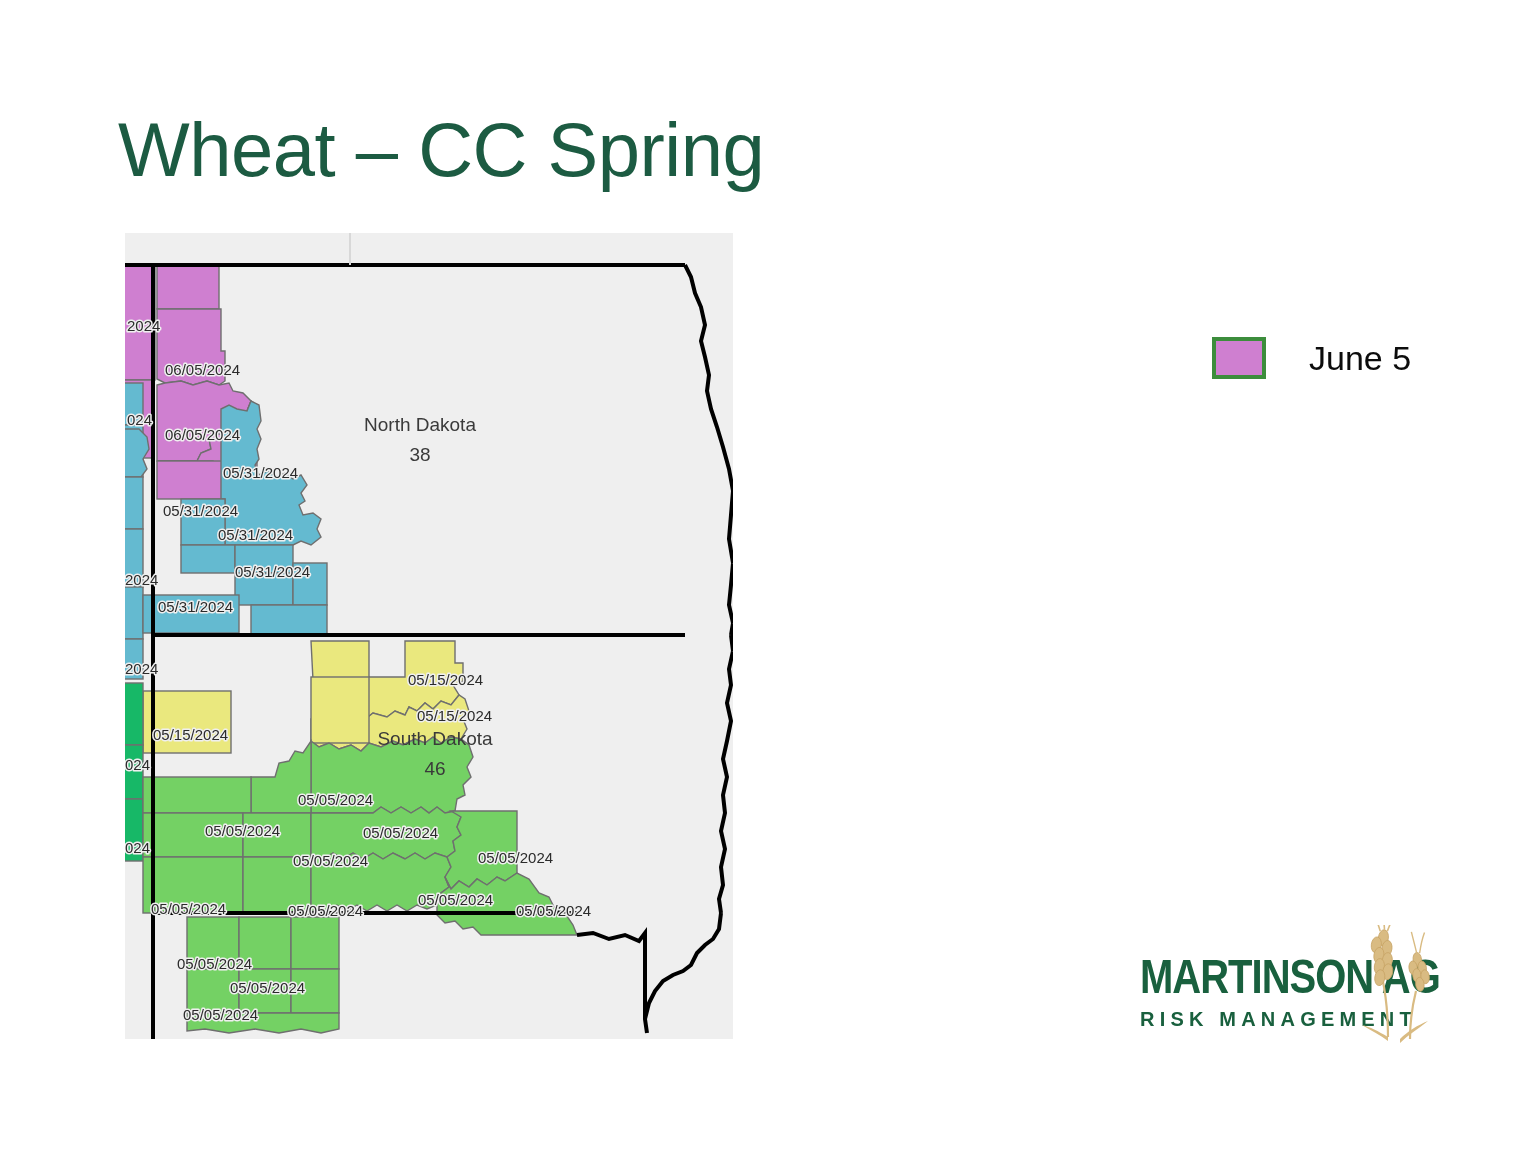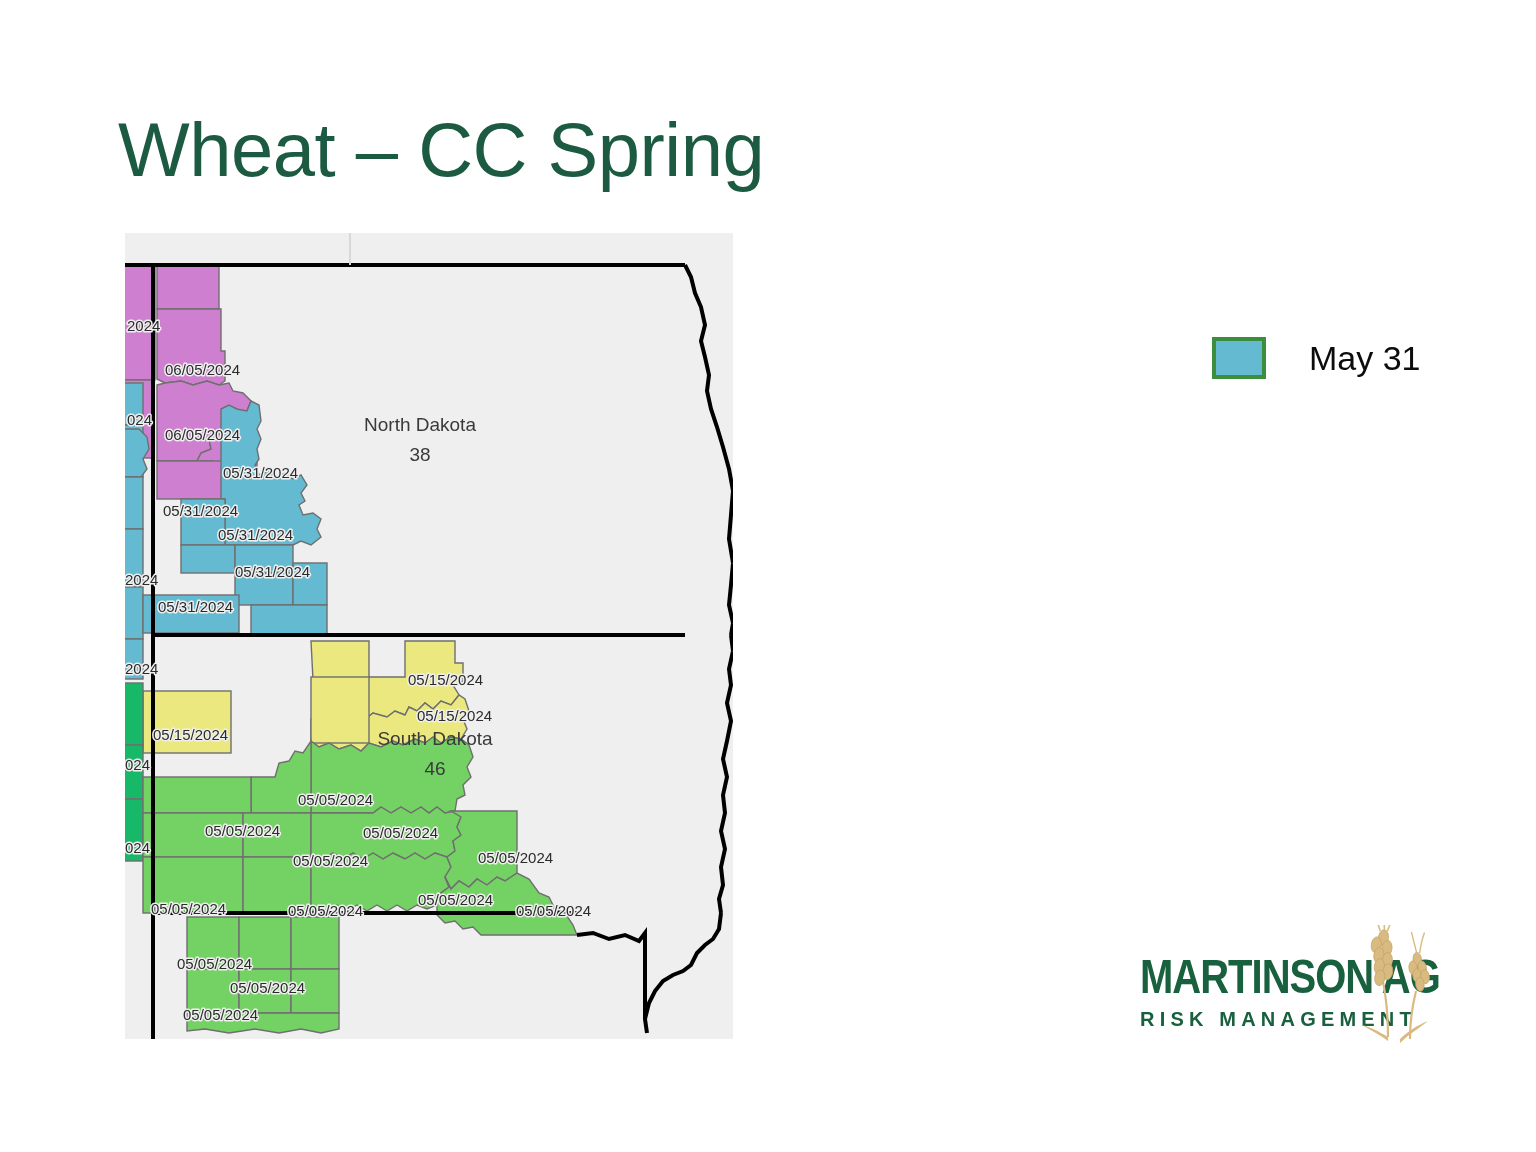--- a/index.html
+++ b/index.html
@@ -275,25 +275,25 @@
         <text class="county-label" x="391" y="683">05/05/2024</text>
         <text class="county-label" x="52" y="736">05/05/2024</text>
         <text class="county-label" x="105" y="760">05/05/2024</text>
         <text class="county-label" x="58" y="787">05/05/2024</text>
       </g>
   </svg>
 </div>
 
 <div id="legend">
 
-
   <div class="legend-row">
-    <div class="legend-swatch" style="background: rgb(100, 186, 208); border-color: rgb(60, 141, 60);"></div>
-    <div class="legend-label">May 31</div>
+    <div class="legend-swatch" style="background: rgb(207, 127, 208); border-color: rgb(60, 141, 60);"></div>
+    <div class="legend-label">June 5</div>
   </div>
+
 
 
 </div>
 
 <div id="logo">
   <div id="logo-text-wrap">
     <div id="logo-main">MARTINSON AG</div>
     <div id="logo-sub">RISK MANAGEMENT</div>
   </div>
   <svg id="logo-wheat" viewBox="0 0 92 118" xmlns="http://www.w3.org/2000/svg">

